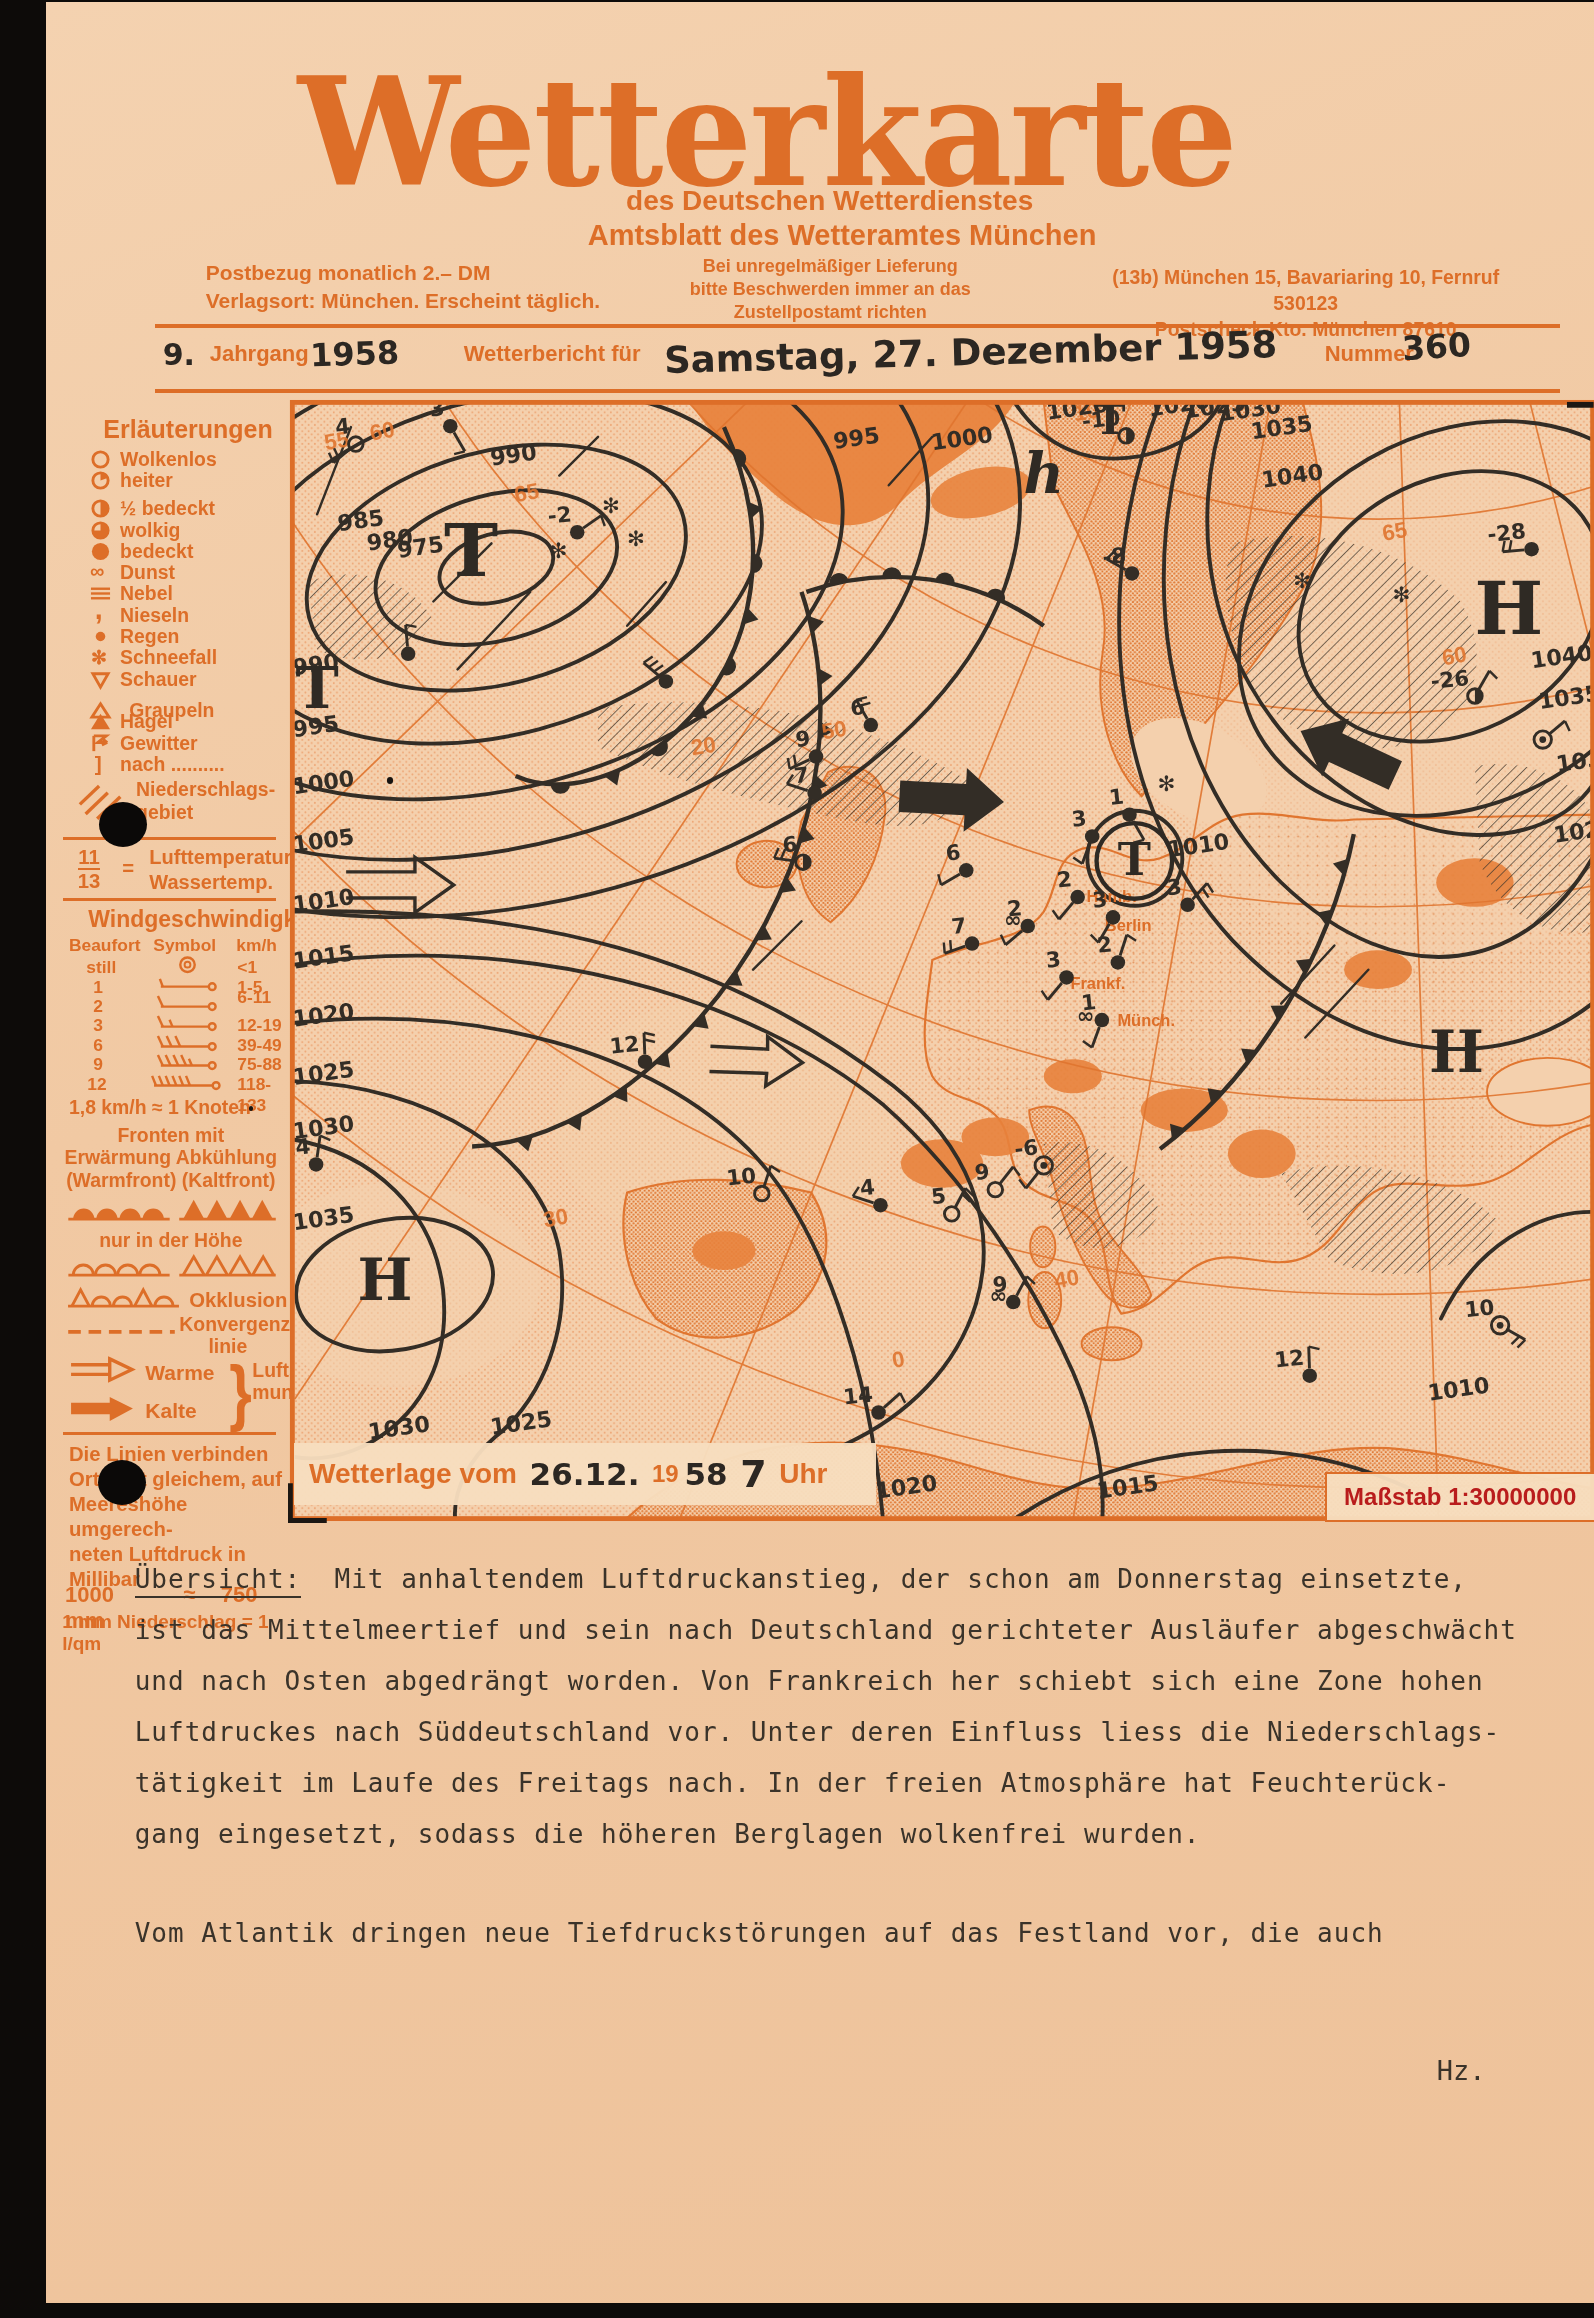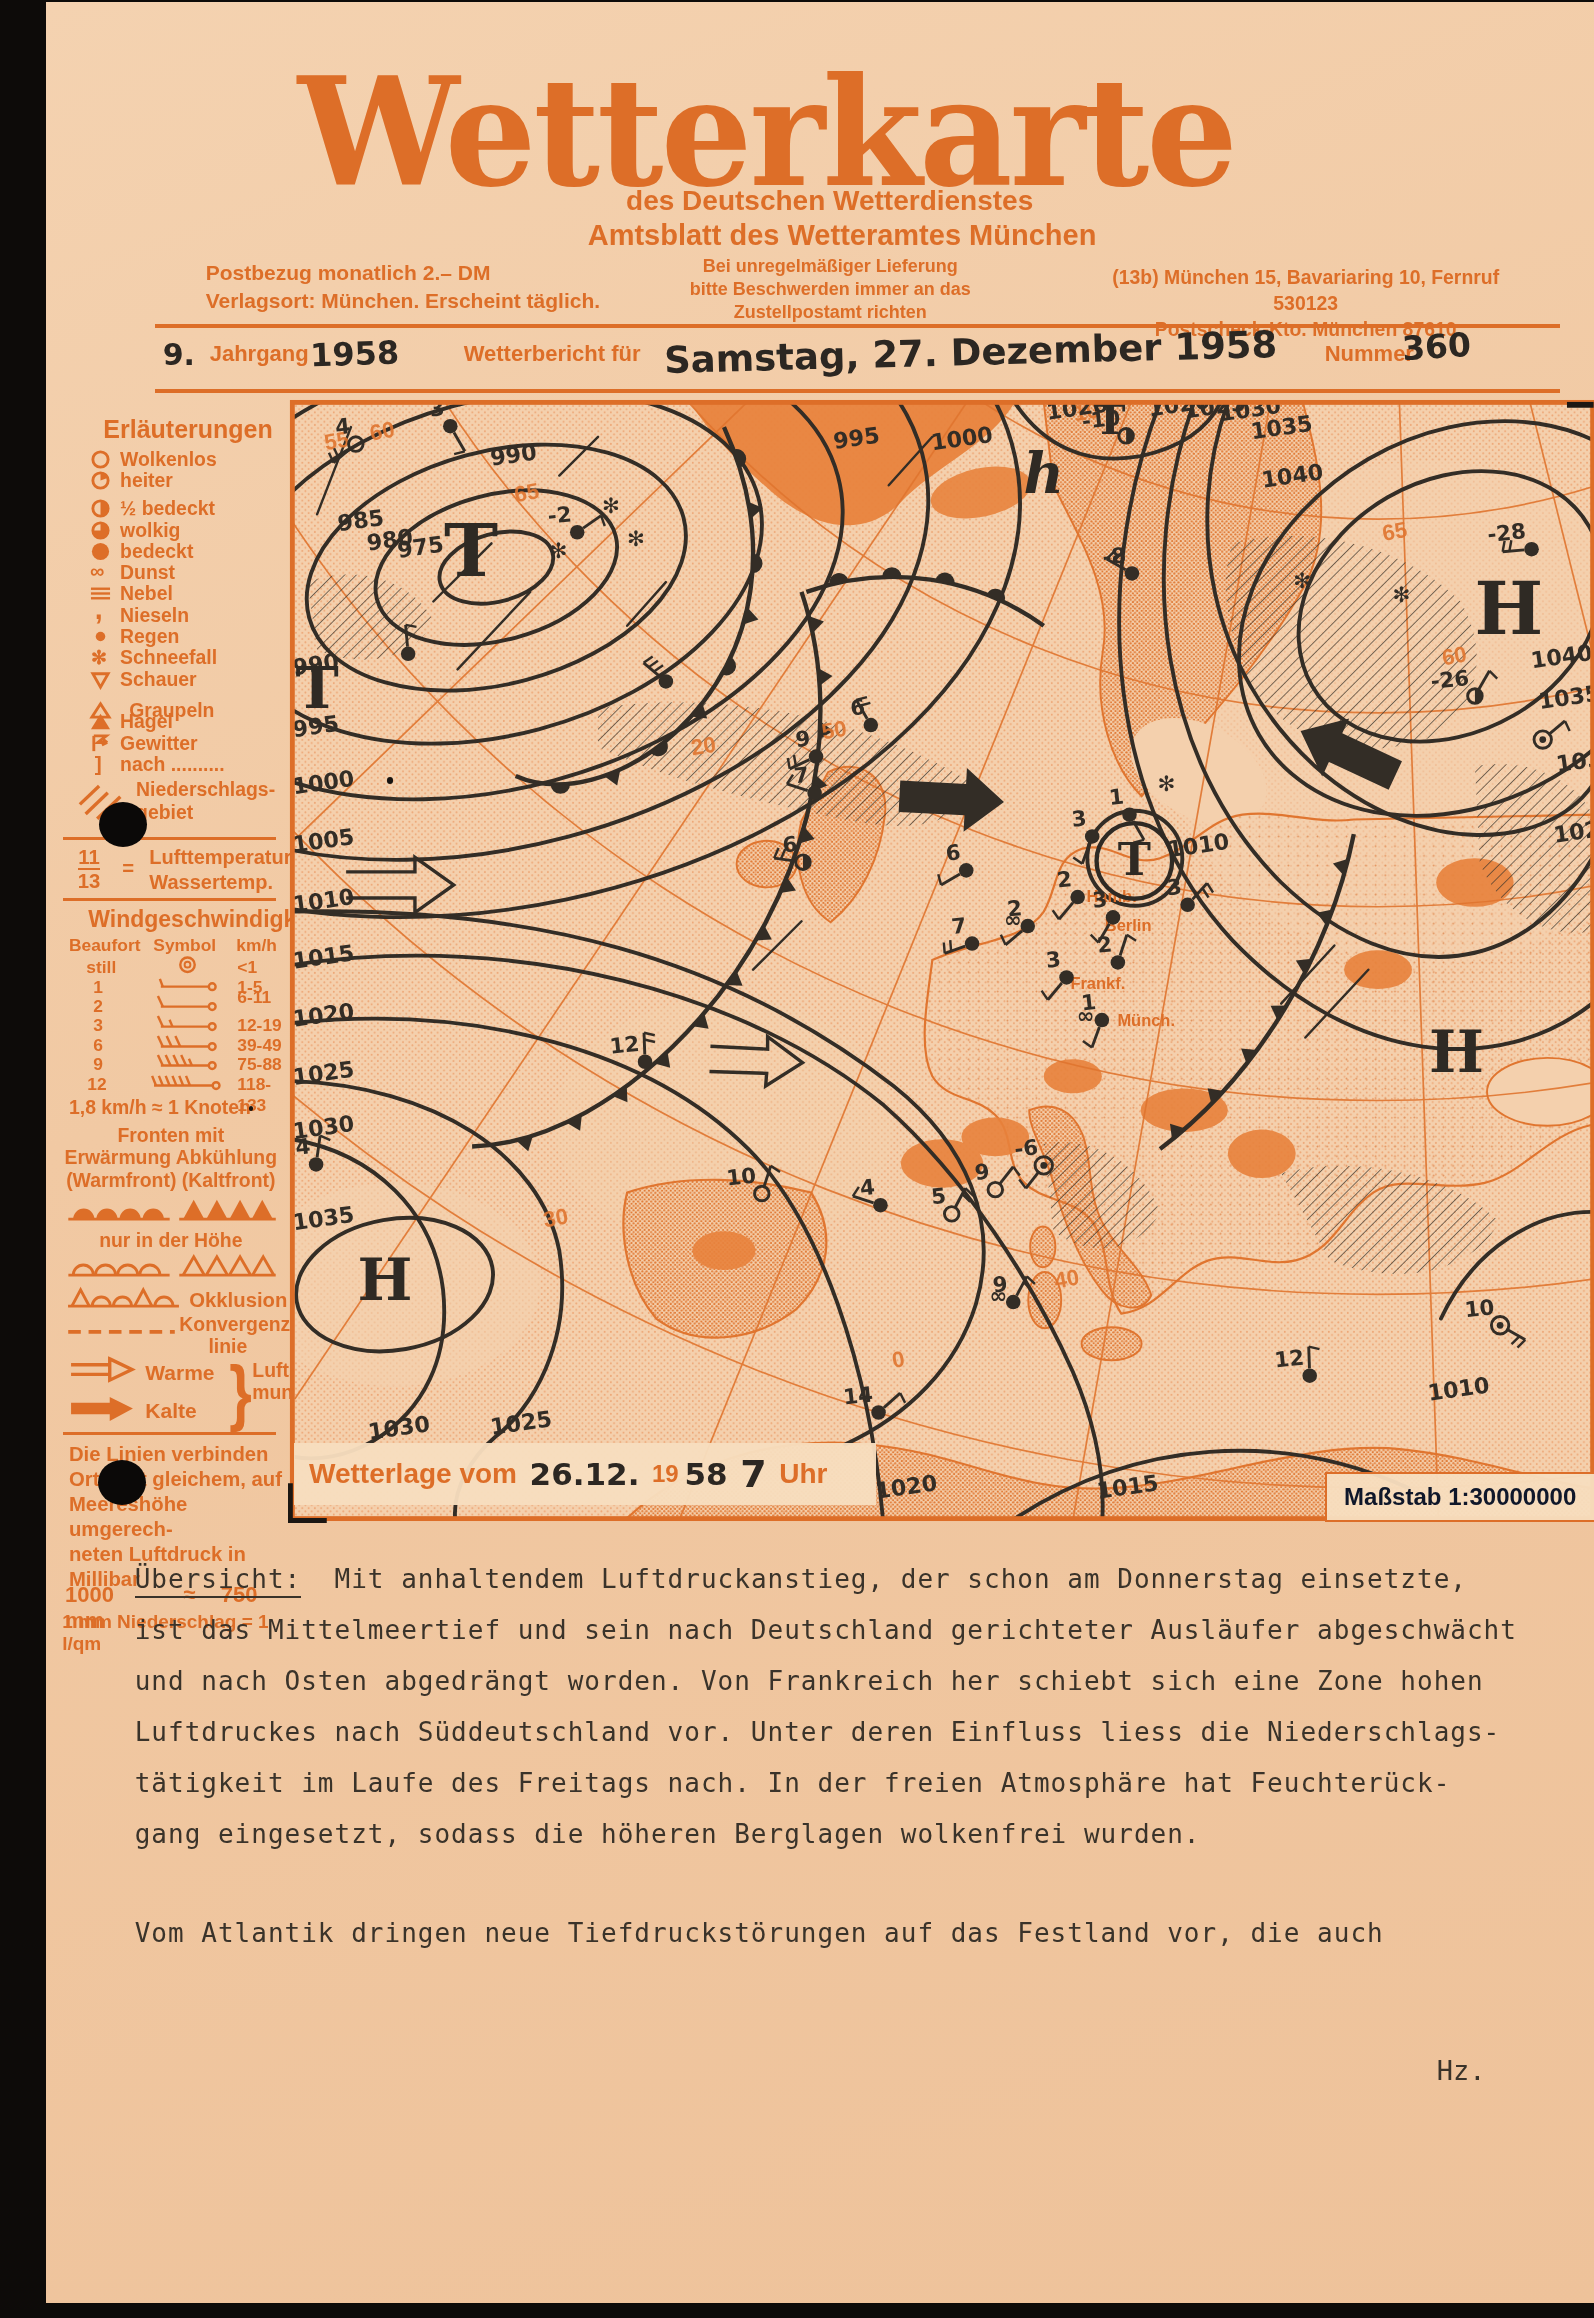--- a/index.html
+++ b/index.html
@@ -32,21 +32,21 @@
   .clbl{font:700 34px "Liberation Sans",sans-serif;fill:#dd6e28;}
   .slbl{font:700 44px "DejaVu Sans",sans-serif;fill:#332d26;}
   .pcenter{font-family:"DejaVu Serif",serif;font-weight:700;fill:#2f2a24;}
   .pcenter.script{font-style:italic;}
   #stampbox{position:absolute;left:6.8px;top:1045px;width:567px;height:62px;
             background:rgba(247,222,190,.96);display:flex;align-items:center;gap:12.6px;padding-left:14.5px;}
   #stampbox .printlabel{font-size:28px;}
   #stampbox .hand{font-size:31px;}
   #scalebox{position:absolute;left:1037px;top:1074px;width:267px;height:46px;border:2.9px solid #dd6e28;
             background:rgba(247,222,190,.96);display:flex;align-items:center;justify-content:center;}
-  #scalebox span{font-size:24px;color:#0f172a;font-weight:700;white-space:nowrap;}
+  #scalebox span{font-size:24px;color:#b91c1c;font-weight:700;white-space:nowrap;}
   
   #bodytext{position:absolute;left:89px;top:1552px;width:1458px;
             font-family:"DejaVu Sans Mono",monospace;font-size:26px;line-height:51px;
             color:#3a332a;letter-spacing:1px;white-space:nowrap;}
   #bodytext .head{border-bottom:2.9px solid #3a332a;padding-bottom:1.9px;}
   .para2{margin-top:48px;}
   #signature{position:absolute;left:1391px;top:2053px;font-family:"DejaVu Sans Mono",monospace;
              font-size:27px;color:#3a332a;}
   .speck{position:absolute;background:#171310;border-radius:50%;}
 </style>

